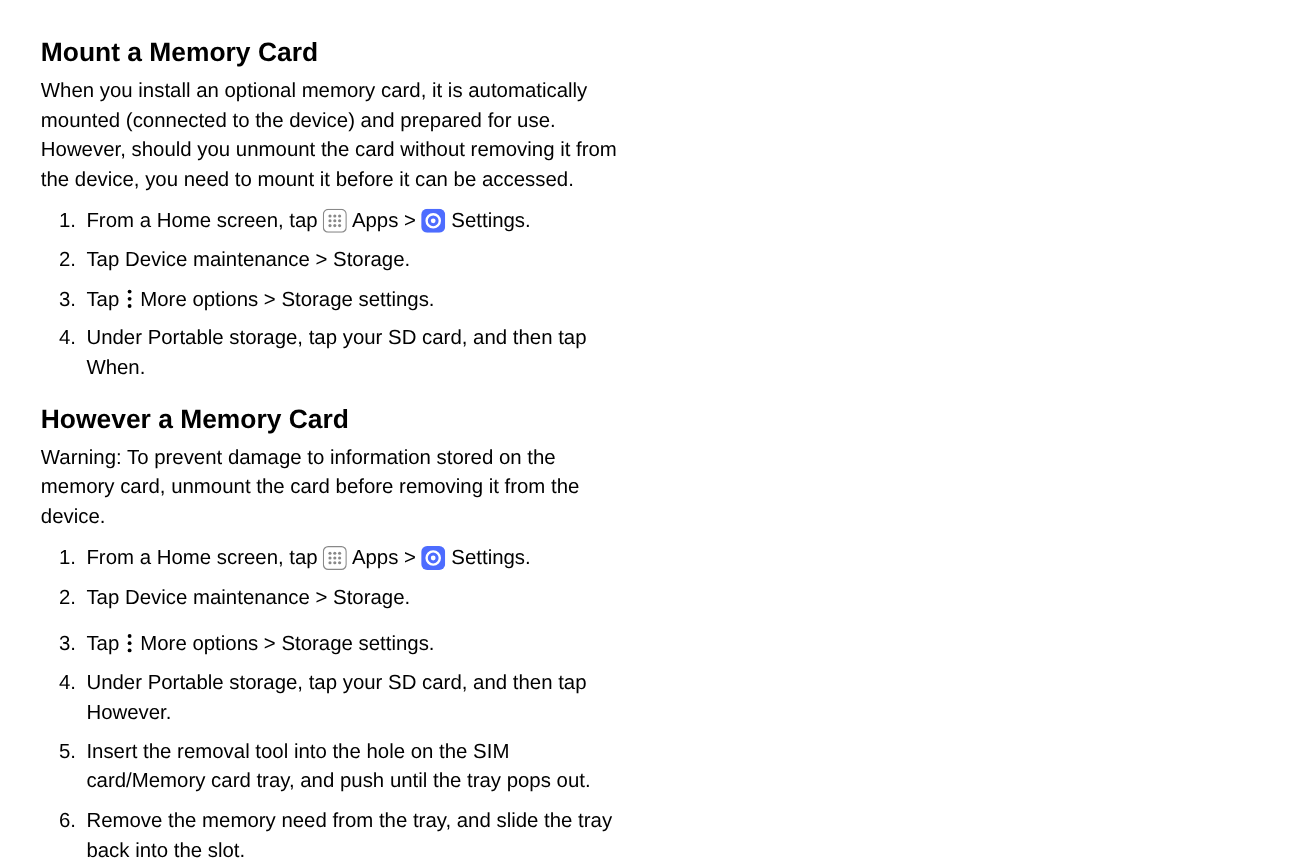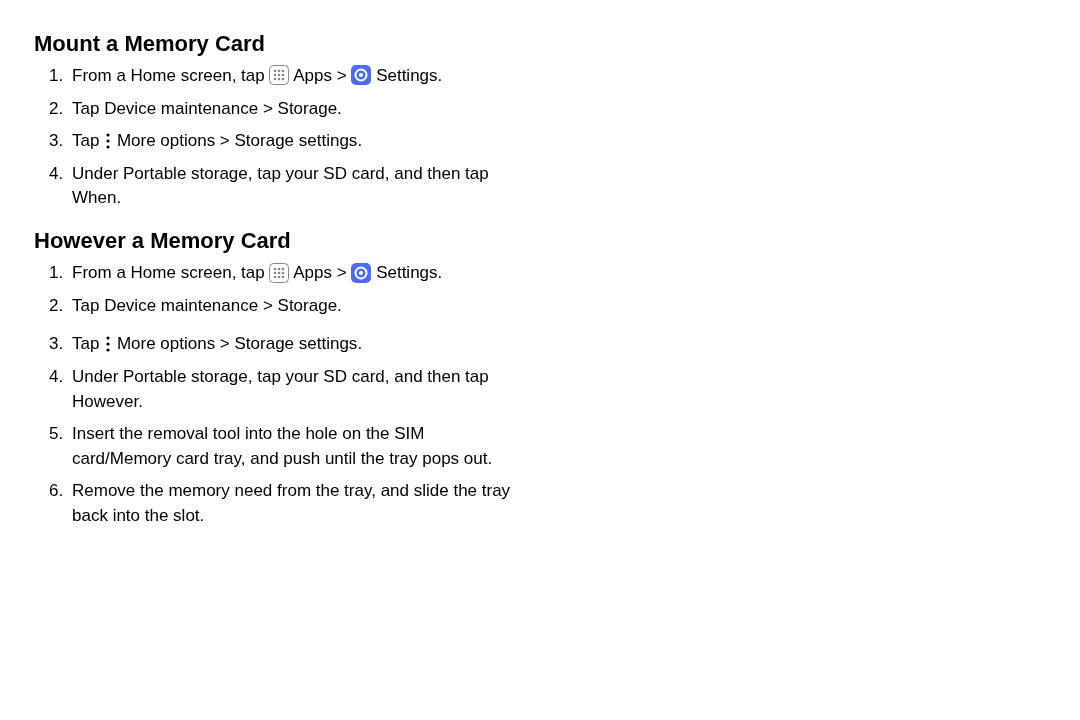--- a/index.html
+++ b/index.html
@@ -47,20 +47,21 @@
   .block { break-inside: avoid; }
 </style>
 </head>
 <body>
 
 <div class="page">
 <div class="content">
 
 <div class="block">
 <h2>Mount a Memory Card</h2>
+<p>When you install an optional memory card, it is automatically mounted (connected to the device) and prepared for use. However, should you unmount the card without removing it from the device, you need to mount it before it can be accessed.</p>
 <ol>
   <li>
     <span>From a Home screen, tap </span><span class="icon">
               <svg width="20" height="20">
                 <rect x="0.5" y="0.5" width="19" height="19" rx="4" fill="#fff" stroke="#888"></rect>
                 <g fill="#888">
                   <circle cx="6" cy="6" r="1.3"></circle>
                   <circle cx="10" cy="6" r="1.3"></circle>
                   <circle cx="14" cy="6" r="1.3"></circle>
                   <circle cx="6" cy="10" r="1.3"></circle>
@@ -86,20 +87,21 @@
                 <circle cx="4" cy="9" r="1.6"></circle>
                 <circle cx="4" cy="15" r="1.6"></circle>
               </svg>
             </span> <span class="b">More options &gt; Storage settings</span><span>.</span></li>
   <li><span>Under Portable storage, tap your SD card, and then tap </span><span class="b">When</span><span>.</span></li>
 </ol>
 </div>
 
 <div class="block">
 <h2>However a Memory Card</h2>
+<p><span class="b">Warning</span><span>: To prevent damage to information stored on the memory card, unmount the card before removing it from the device.</span></p>
 <ol>
   <li>
     <span>From a Home screen, tap </span><span class="icon">
               <svg width="20" height="20">
                 <rect x="0.5" y="0.5" width="19" height="19" rx="4" fill="#fff" stroke="#888"></rect>
                 <g fill="#888">
                   <circle cx="6" cy="6" r="1.3"></circle>
                   <circle cx="10" cy="6" r="1.3"></circle>
                   <circle cx="14" cy="6" r="1.3"></circle>
                   <circle cx="6" cy="10" r="1.3"></circle>

